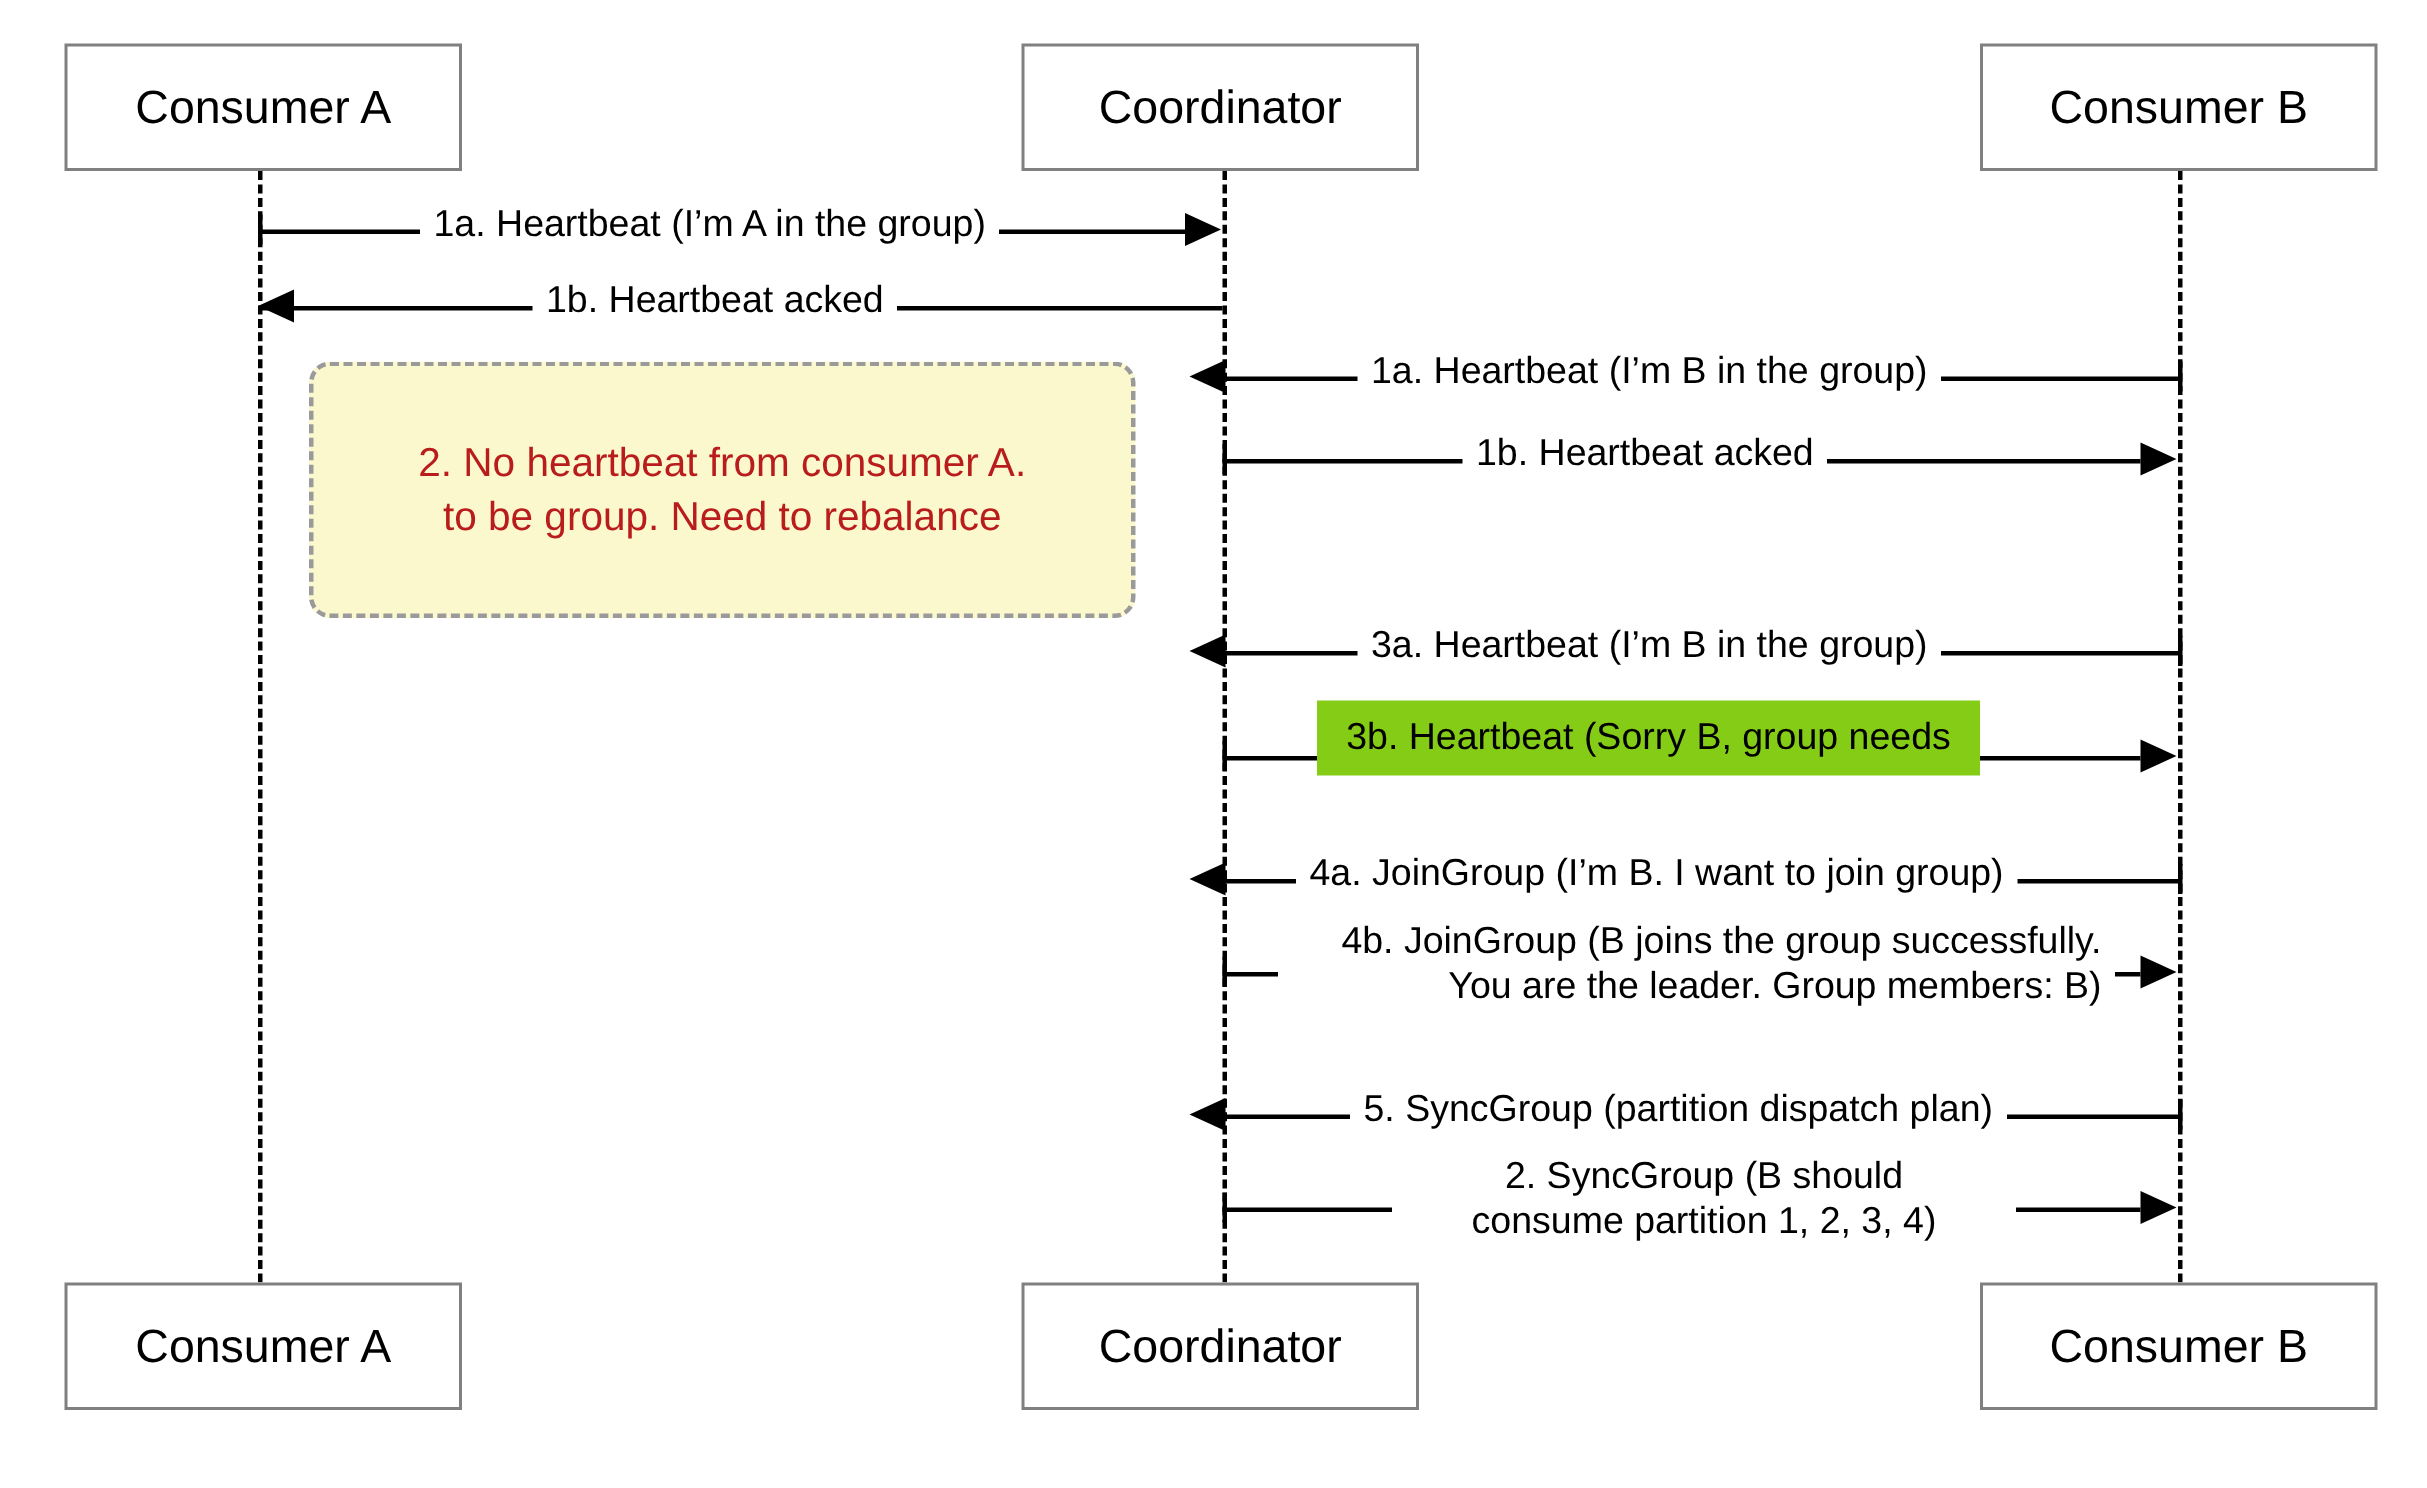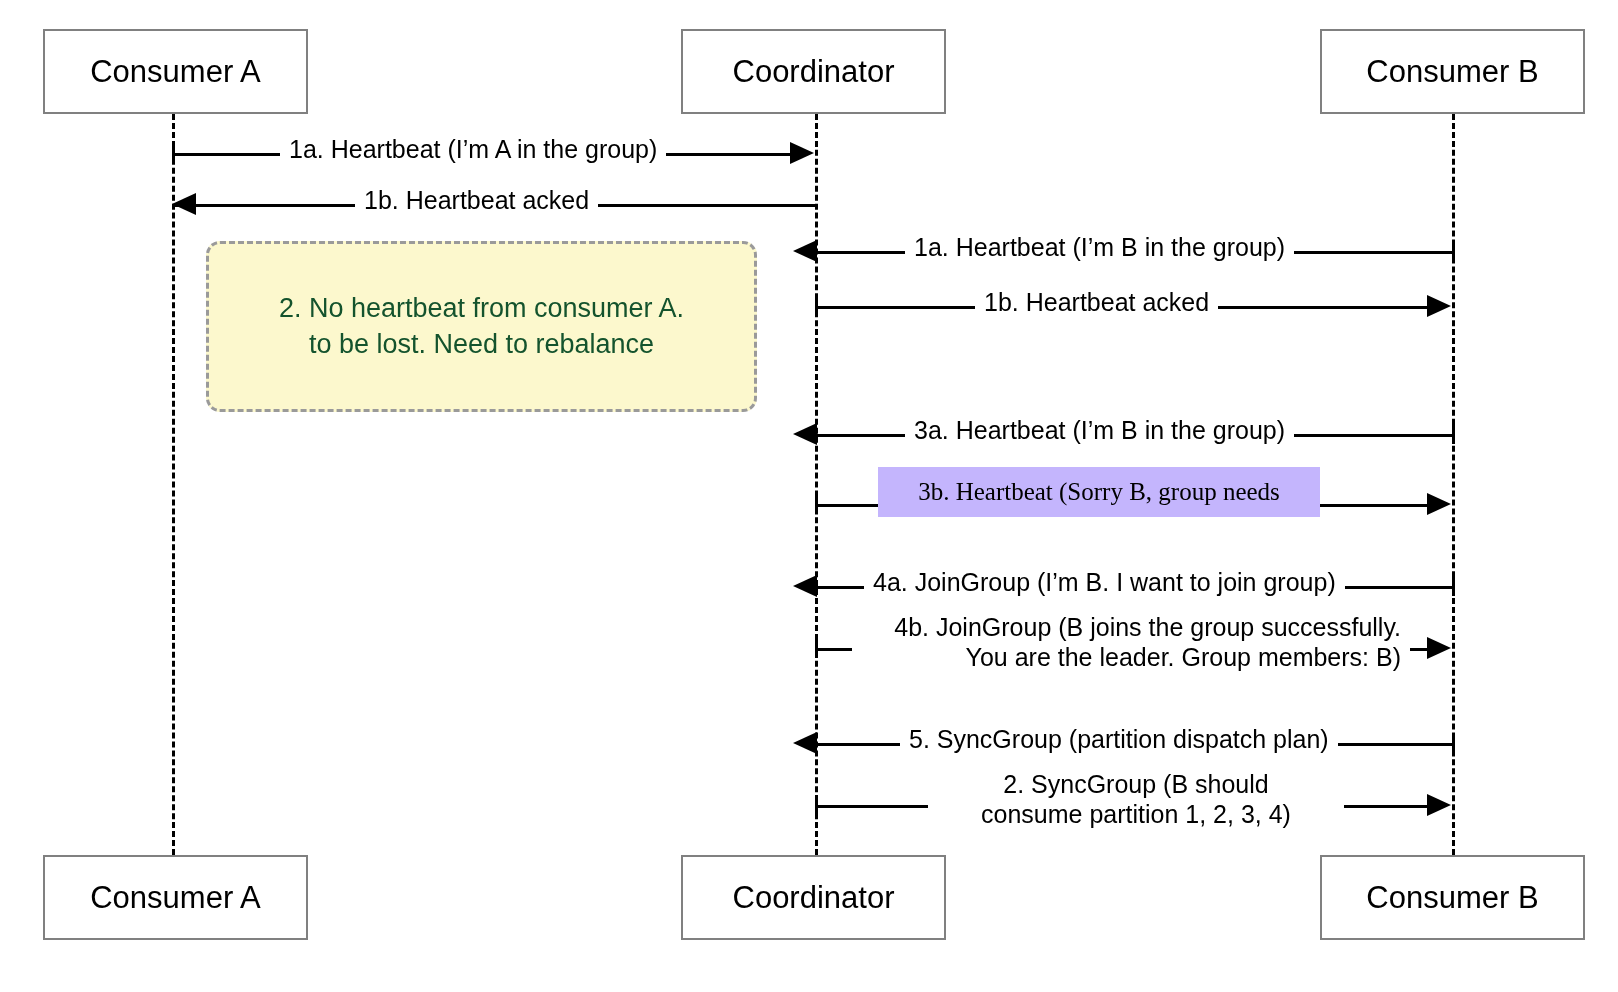--- a/index.html
+++ b/index.html
@@ -59,23 +59,22 @@
     white-space: nowrap;
     text-align: center;
     color: #000000;
     background: #ffffff;
     padding: 0 9px;
   }
   .msg-label.two-line {
     white-space: normal;
   }
   .msg-label.highlight {
-    background: #c4b5fd;
+    background: #84cc16;
     padding: 10px 14px;
-    font-family: Liberation Serif, serif;
   }
 
   
   .arrow-head {
     position: absolute;
     width: 0;
     height: 0;
   }
   .arrow-head.right {
     border-top: 11px solid transparent;
@@ -101,21 +100,21 @@
     box-sizing: border-box;
     background: #fcf8cd;
     border: 3px dashed #9a9a9a;
     border-radius: 14px;
     display: flex;
     align-items: center;
     justify-content: center;
     text-align: center;
     font-size: 27px;
     line-height: 1.32;
-    color: #14532d;
+    color: #b91c1c;
     padding: 10px 18px;
   }
 </style>
 </head>
 <body>
 
 <div id="diagram-root">
 
   <div class="participant-box" style="left:43px; top:29px; width:265px; height:85px;">
     <span>Consumer A</span>
@@ -156,21 +155,21 @@
   <div class="message" style="left:0; top:306px;">
     <div class="end-cap" style="left:815px; top:-10px;"></div>
     <div class="msg-line" style="left:815px; width:612px;"></div>
     <div class="arrow-head right" style="left:1427px; top:-11px;"></div>
     <div class="msg-label" style="left:975px; top:-18px;">1b. Heartbeat acked</div>
   </div>
 
   <div class="note-box" style="left:206px; top:241px; width:551px; height:171px;">
     <div>
       <div>2. No heartbeat from consumer A.</div>
-      <div>to be lost. Need to rebalance</div>
+      <div>to be group. Need to rebalance</div>
     </div>
   </div>
 
   <div class="message" style="left:0; top:434px;">
     <div class="end-cap" style="left:1452px; top:-10px;"></div>
     <div class="msg-line" style="left:815px; width:637px;"></div>
     <div class="arrow-head left" style="left:793px; top:-11px;"></div>
     <div class="msg-label" style="left:905px; top:-18px;">3a. Heartbeat (I’m B in the group)</div>
   </div>
 

